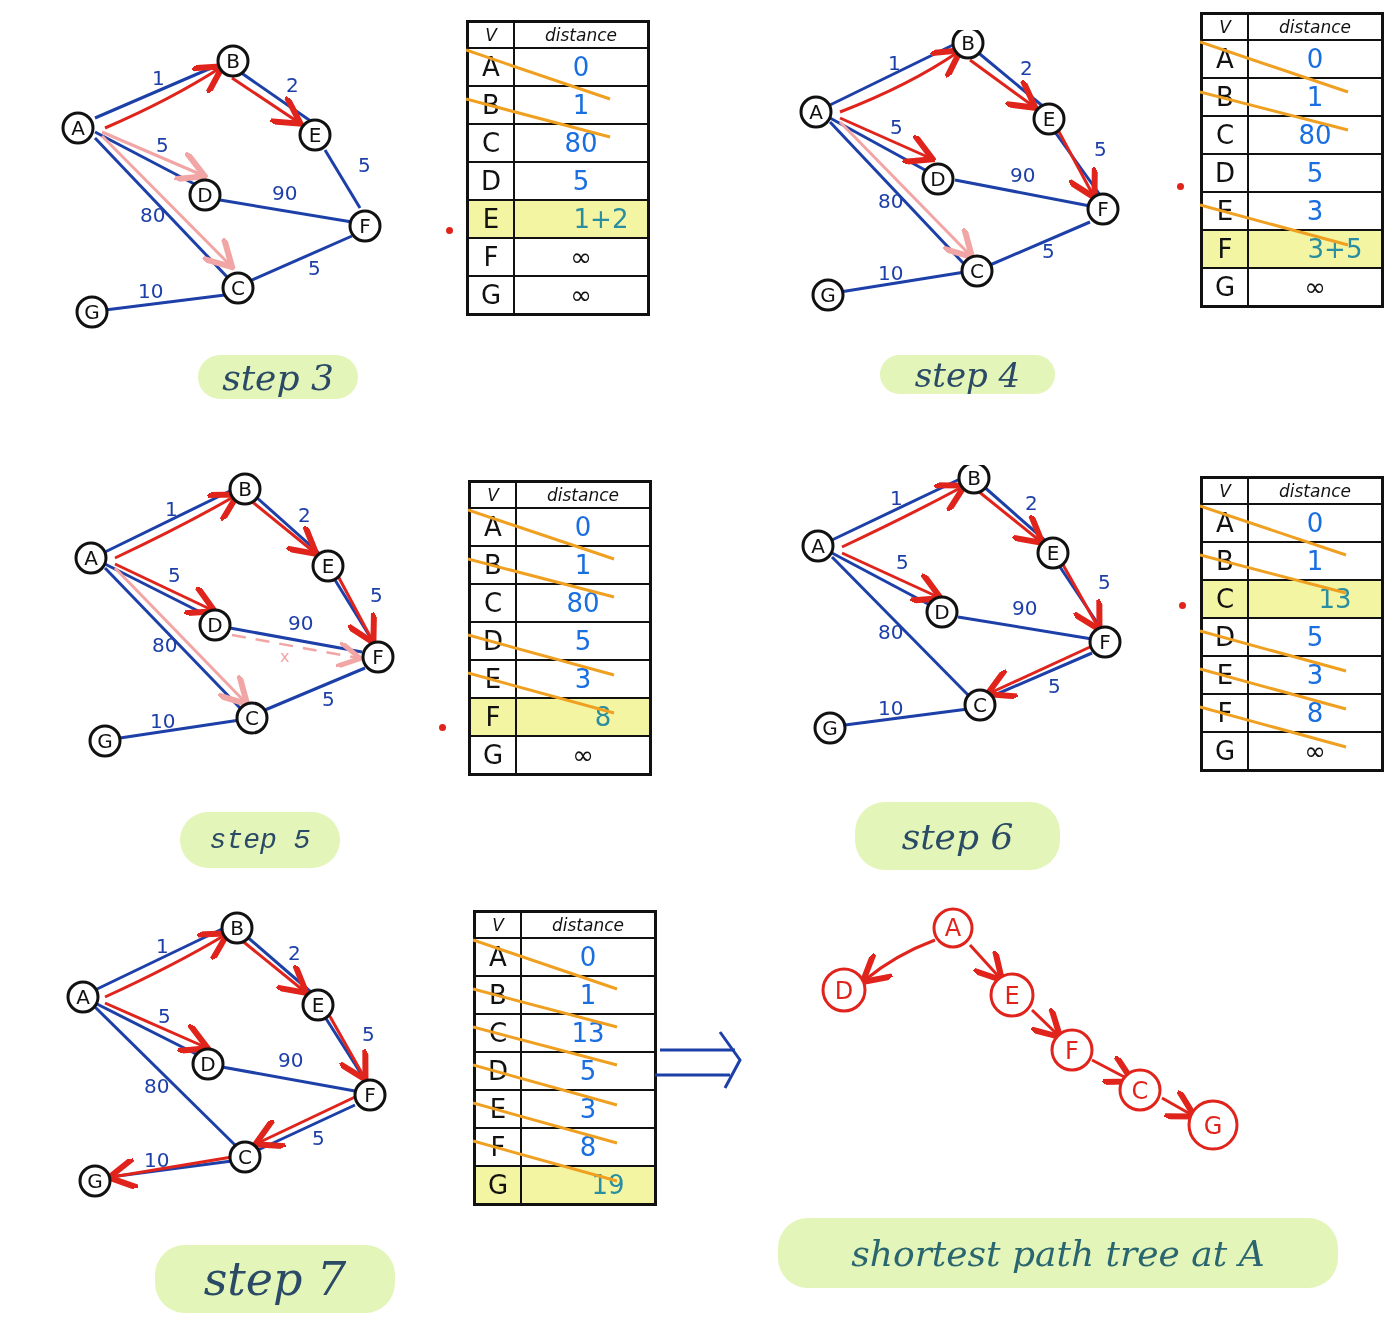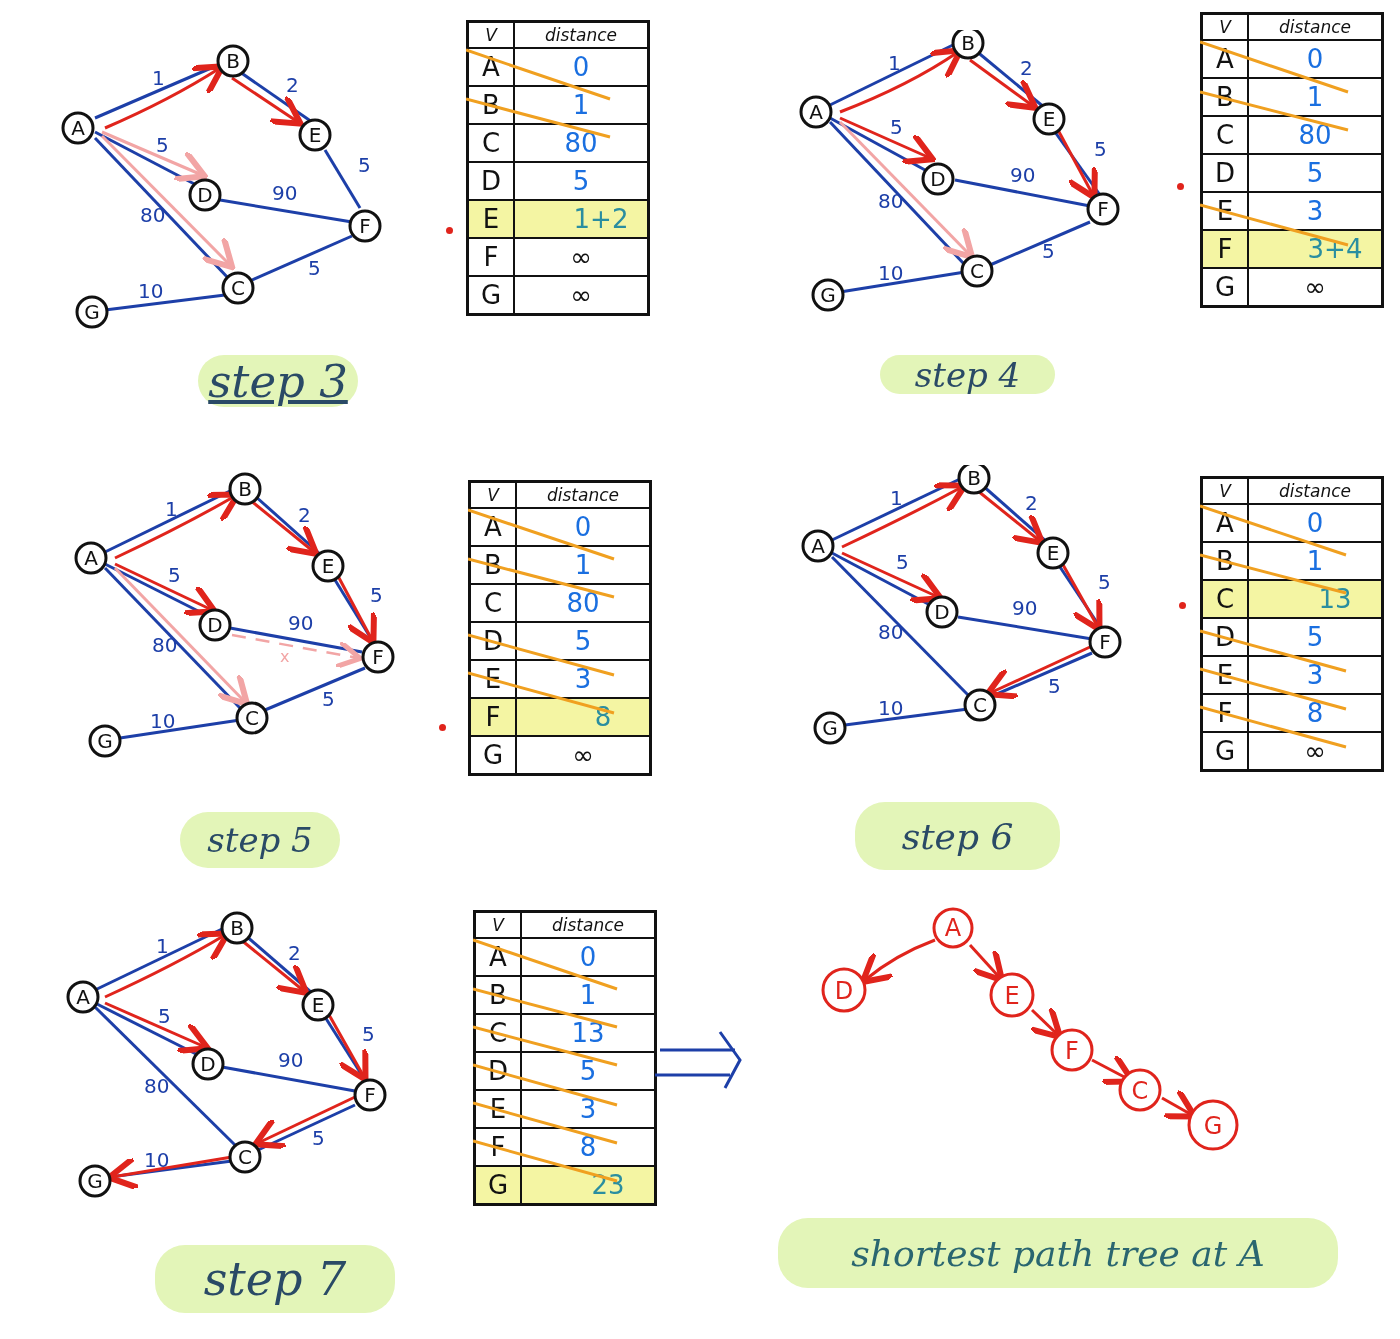--- a/index.html
+++ b/index.html
@@ -111,21 +111,21 @@
         <td class="d">∞</td>
       </tr>
 </tbody>
   </table>
 <svg class="panel" style="left:466px;top:20px;" width="150" height="330">
   <g stroke="#f0a020" stroke-width="3">
       <line x1="0" y1="30" x2="144" y2="79"></line>
       <line x1="0" y1="79" x2="144" y2="117"></line>
     </g>
 </svg>
-<div class="label" style="left:198px;top:355px;width:160px;height:52px;font-size:45px;text-decoration:underline;">step 3</div>
+<div class="label" style="left:198px;top:355px;width:160px;height:44px;font-size:36px;">step 3</div>
 
 <div class="panel" style="left:790px;top:30px;width:380px;height:290px;">
 <svg width="380" height="290">
   <defs>
     <marker id="ar4" markerWidth="10" markerHeight="10" refX="8" refY="5" orient="auto">
           <path d="M0,0 L9,5 L0,10" fill="none" stroke="#e0241c" stroke-width="2"></path>
         </marker>
     <marker id="arp4" markerWidth="10" markerHeight="10" refX="8" refY="5" orient="auto">
           <path d="M0,0 L9,5 L0,10" fill="none" stroke="#f2a5a5" stroke-width="2"></path>
         </marker>
@@ -198,21 +198,21 @@
   <tr>
         <td class="v">D</td>
         <td class="d">5</td>
       </tr>
   <tr>
         <td class="v">E</td>
         <td class="d">3</td>
       </tr>
   <tr class="hl">
         <td class="v">F</td>
-        <td class="d">3+4</td>
+        <td class="d">3+5</td>
       </tr>
   <tr class="inf">
         <td class="v">G</td>
         <td class="d">∞</td>
       </tr>
 </tbody>
   </table>
 <svg class="panel" style="left:1200px;top:12px;" width="150" height="330">
   <g stroke="#f0a020" stroke-width="3">
       <line x1="0" y1="30" x2="148" y2="80"></line>
@@ -318,21 +318,21 @@
 </tbody>
   </table>
 <svg class="panel" style="left:468px;top:480px;" width="150" height="330">
   <g stroke="#f0a020" stroke-width="3">
       <line x1="0" y1="30" x2="146" y2="79"></line>
       <line x1="0" y1="79" x2="146" y2="117"></line>
       <line x1="0" y1="155" x2="146" y2="195"></line>
       <line x1="0" y1="193" x2="146" y2="233"></line>
     </g>
 </svg>
-<div class="label" style="left:180px;top:812px;width:160px;height:56px;font-size:34px;">step 5</div>
+<div class="label" style="left:180px;top:812px;width:160px;height:56px;font-size:28px;font-family:Liberation Mono, monospace;">step 5</div>
 
 <div class="panel" style="left:790px;top:465px;width:370px;height:290px;">
 <svg width="370" height="290">
   <defs>
     <marker id="ar6" markerWidth="10" markerHeight="10" refX="8" refY="5" orient="auto">
           <path d="M0,0 L9,5 L0,10" fill="none" stroke="#e0241c" stroke-width="2"></path>
         </marker>
   </defs>
   <g stroke="#1d3fa8" stroke-width="3" fill="none">
     <line x1="42" y1="75" x2="170" y2="14"></line>
@@ -507,21 +507,21 @@
   <tr>
         <td class="v">E</td>
         <td class="d">3</td>
       </tr>
   <tr>
         <td class="v">F</td>
         <td class="d">8</td>
       </tr>
   <tr class="hl">
         <td class="v">G</td>
-        <td class="d">23</td>
+        <td class="d">19</td>
       </tr>
 </tbody>
   </table>
 <svg class="panel" style="left:473px;top:910px;" width="150" height="330">
   <g stroke="#f0a020" stroke-width="3">
       <line x1="0" y1="30" x2="144" y2="79"></line>
       <line x1="0" y1="79" x2="144" y2="117"></line>
       <line x1="0" y1="117" x2="144" y2="155"></line>
       <line x1="0" y1="155" x2="144" y2="195"></line>
       <line x1="0" y1="193" x2="144" y2="233"></line>

